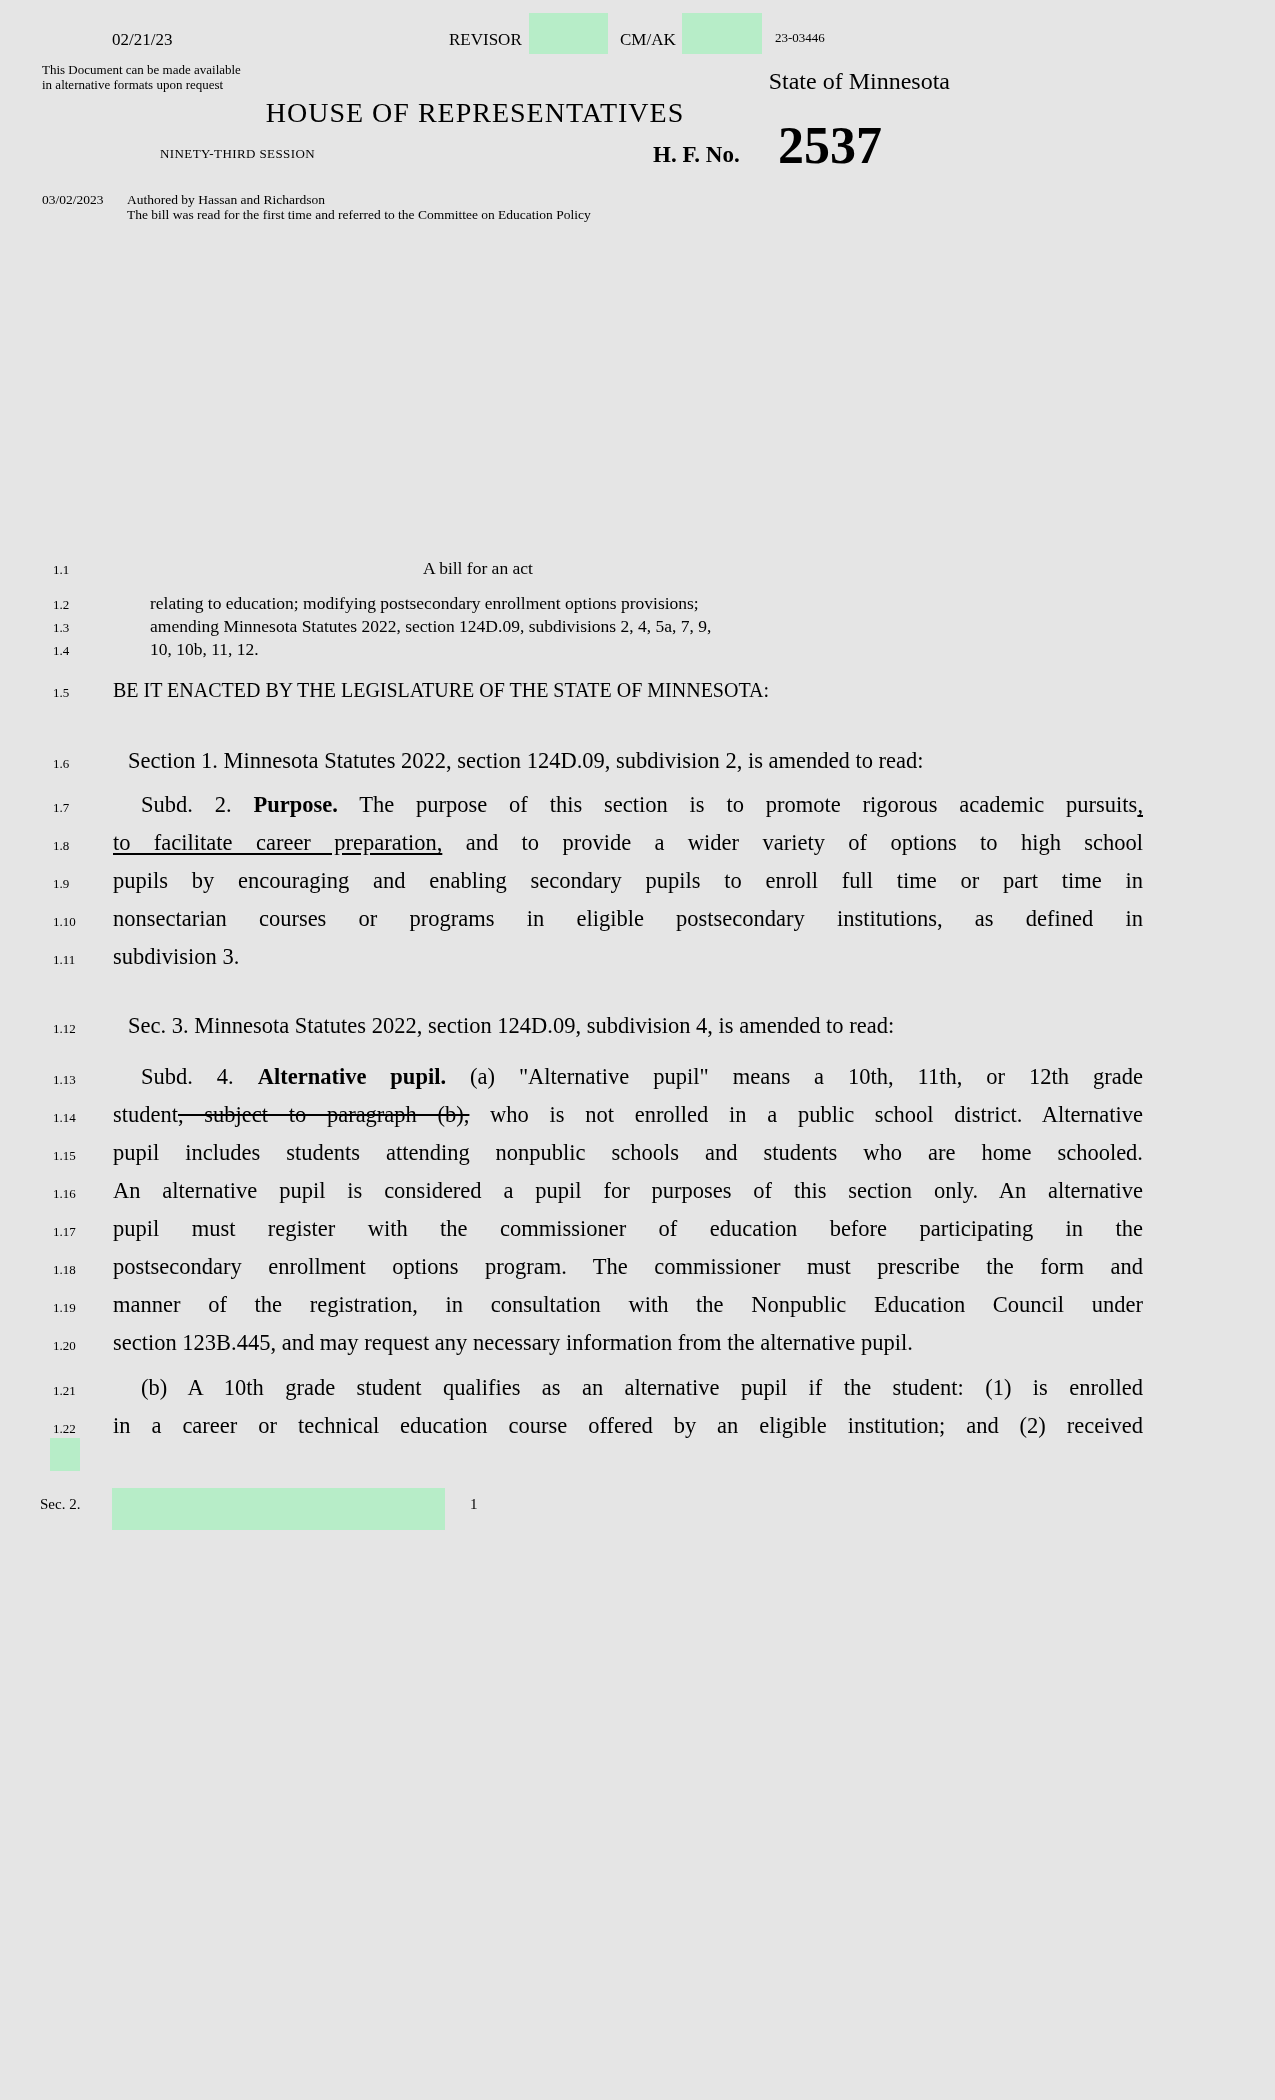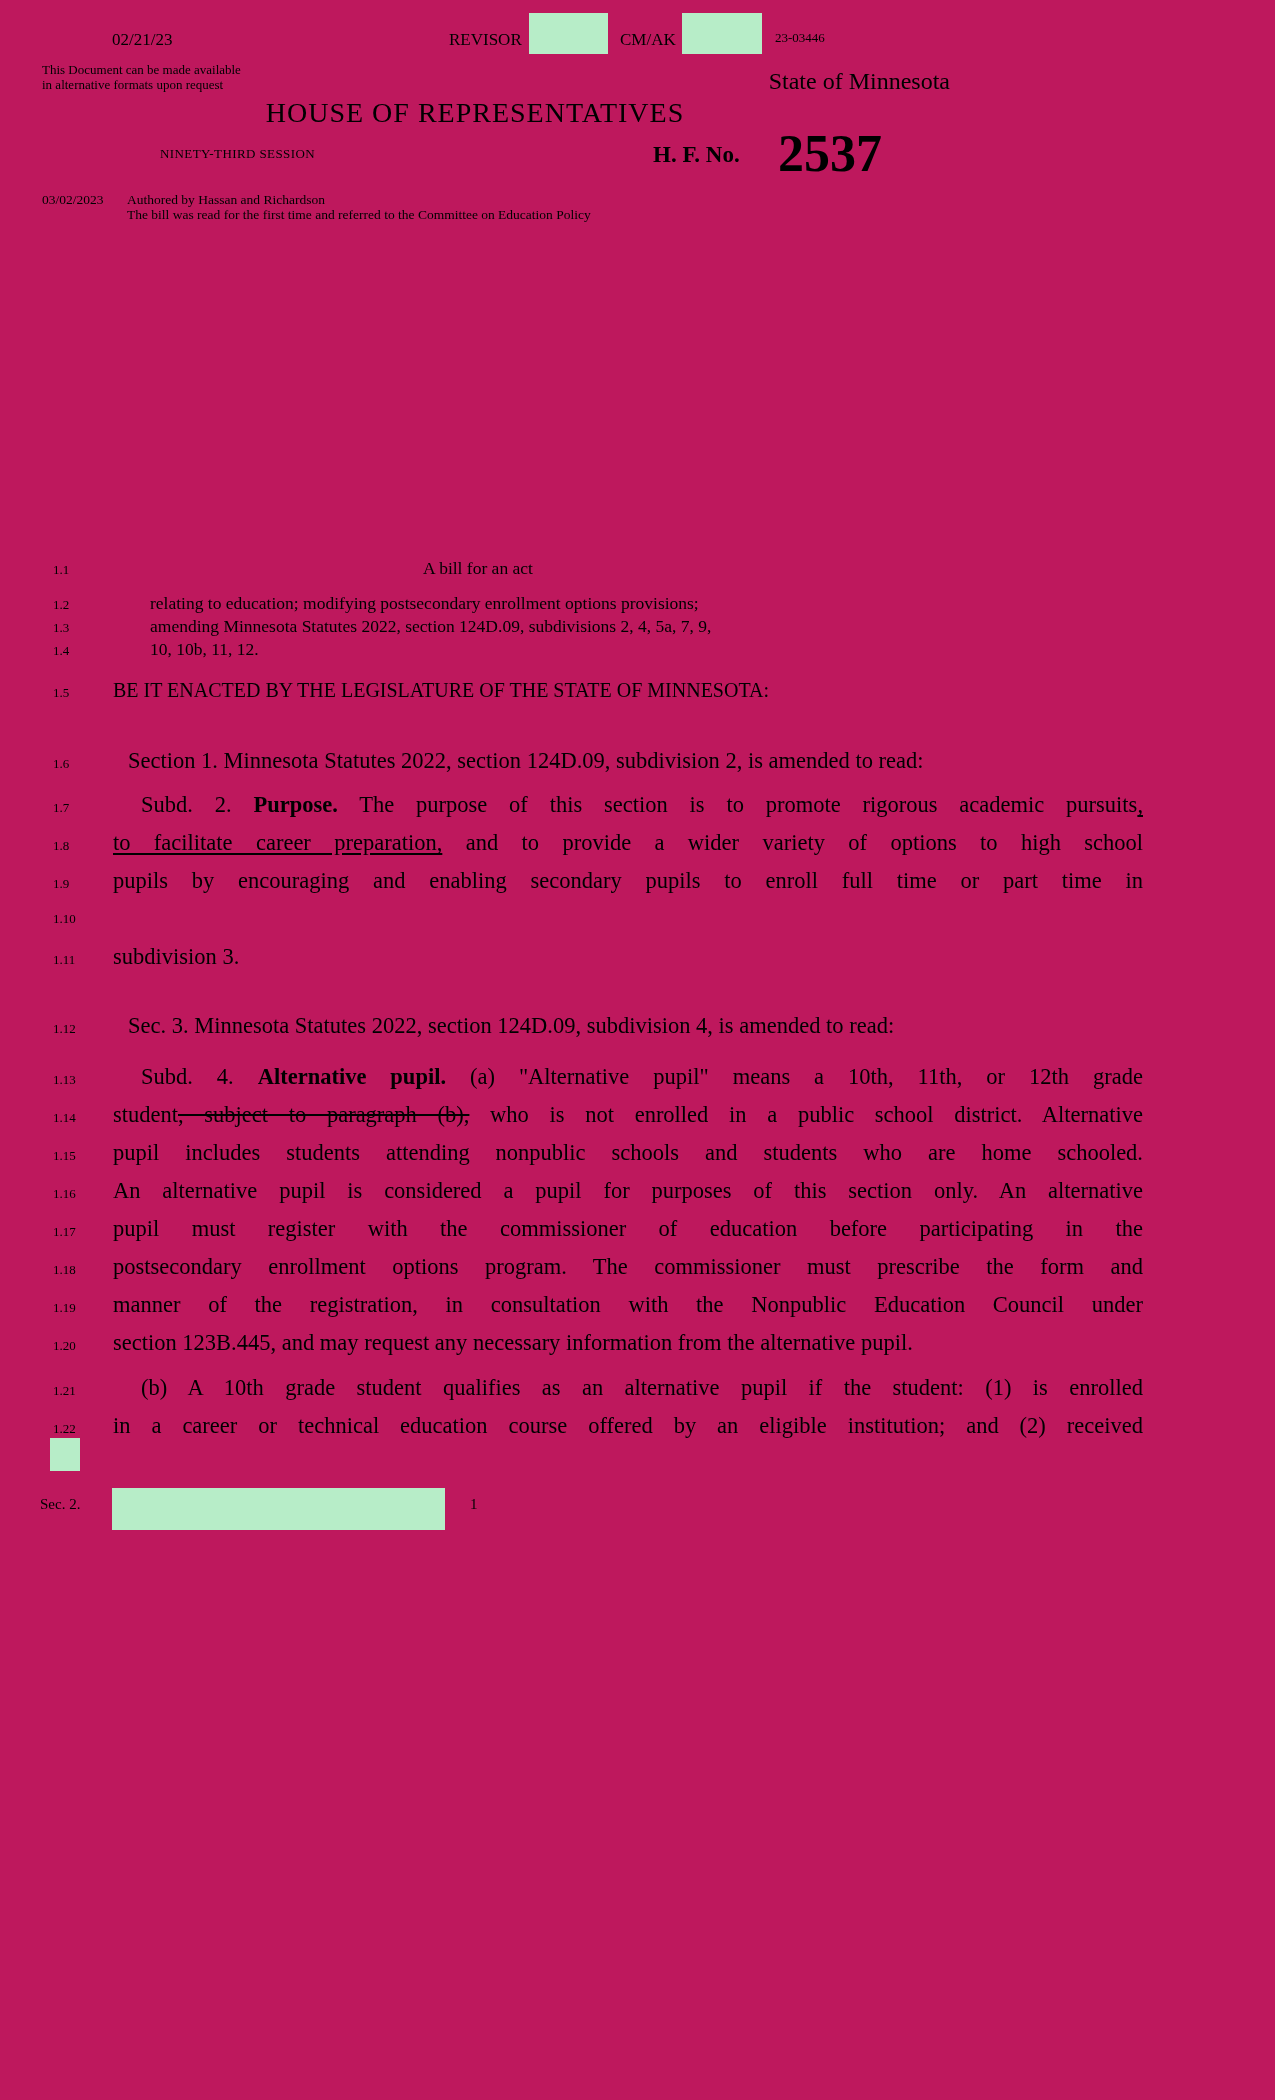--- a/index.html
+++ b/index.html
@@ -1,37 +1,37 @@
 <!DOCTYPE html>
 <html><head>
 <meta charset="utf-8">
 <style>
   * { margin:0; padding:0; box-sizing:border-box; }
   html, body { background:#ffffff; }
   body { width:1275px; height:2100px; }
   .page {
-    position:relative; width:1275px; height:2100px; background:#be185d;
+    position:relative; width:1275px; height:2100px; background:#e5e5e5;
     color:#000; font-family:"Liberation Serif","DejaVu Serif",serif; overflow:hidden;
   }
   .abs { position:absolute; }
 
   
   .h-date     { left:112px; top:30px;  font-size:17px; }
   .h-revisor  { left:449px; top:30px;  font-size:17px; }
   .h-initials { left:620px; top:30px;  font-size:17px; }
   .h-docid    { left:775px; top:30px;  font-size:13px; }
   .hl         { background:#b7edc8; }
   .hl-a       { left:529px; top:13px;  width:79px;  height:41px; }
   .hl-b       { left:682px; top:13px;  width:80px;  height:41px; }
   .note       { left:42px;  top:62px;  font-size:13px; line-height:15px; }
   .state      { left:0;     top:68px;  width:950px; text-align:right; font-size:24px; }
   .chamber    { left:0;     top:97px;  width:950px; text-align:center; font-size:28px; letter-spacing:1px; }
   .session    { left:140px; top:146px; font-size:13px; font-weight:normal; letter-spacing:.4px;margin-left:20px; }
   .hf-label   { left:653px; top:142px; font-size:23px; font-weight:bold; }
-  .hf-number  { left:778px; top:116px; font-size:52px; font-weight:bold;margin-top:8px; }
+  .hf-number  { left:778px; top:116px; font-size:52px; font-weight:bold; }
   .intro-date     { left:42px;  top:192px; font-size:13.5px; }
   .intro-authored { left:127px; top:192px; font-size:13.5px; }
   .intro-history  { left:127px; top:207px; font-size:13.5px; }
 
   
   .bill { position:absolute; left:53px; top:0; width:1150px; padding-top:557px; }
   .line { display:flex; align-items:baseline; }
   .lnum { width:60px; flex:none; font-size:13px; }
   .ltext { width:1030px; display:block; }
   .fill { text-align:justify; text-align-last:justify; }
@@ -134,20 +134,21 @@
         <div class="line">
           <span class="lnum">1.8</span>
           <span class="ltext fill"><span class="seg-u">to facilitate career preparation,</span><span> and to provide a wider variety of options to high school</span></span>
         </div>
         <div class="line">
           <span class="lnum">1.9</span>
           <span class="ltext fill"><span>pupils by encouraging and enabling secondary pupils to enroll full time or part time in</span></span>
         </div>
         <div class="line">
           <span class="lnum">1.10</span>
+          <span class="ltext fill"><span>nonsectarian courses or programs in eligible postsecondary institutions, as defined in</span></span>
         </div>
         <div class="line">
           <span class="lnum">1.11</span>
           <span class="ltext"><span>subdivision 3.</span></span>
         </div>
       </div>
       <div class="blk blk-section">
         <div class="line">
           <span class="lnum">1.12</span>
           <span class="ltext first"><span>Sec. 3. Minnesota Statutes 2022, section 124D.09, subdivision 4, is amended to read:</span></span>

